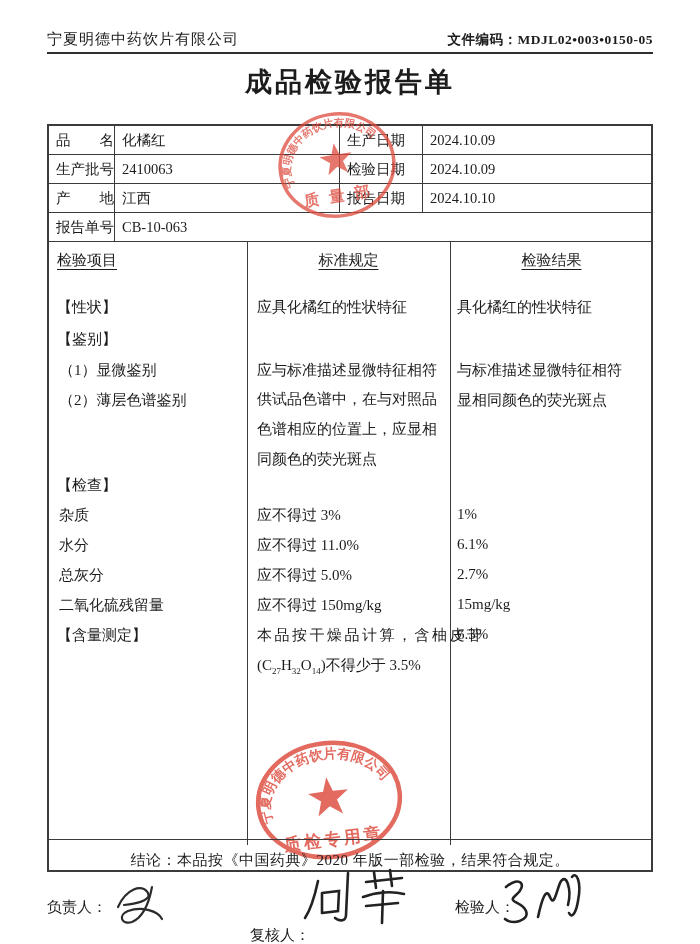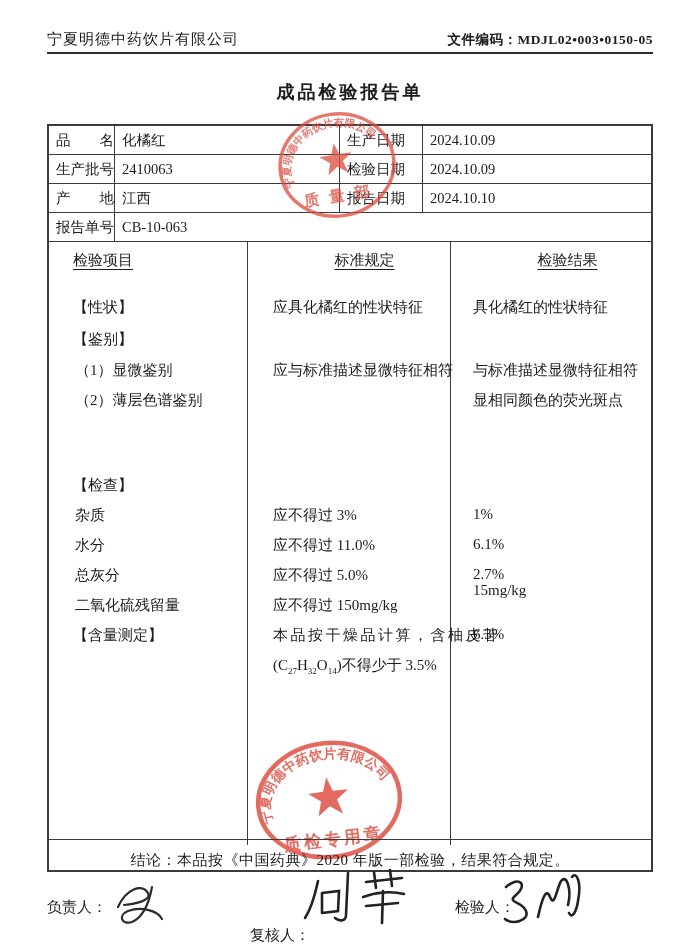--- a/index.html
+++ b/index.html
@@ -6,34 +6,34 @@
   body{
     width:700px;height:944px;position:relative;background:#ffffff;
     font-family:"Liberation Serif","DejaVu Serif",serif;color:#1c1c1c;
     overflow:hidden;
   }
   .abs{position:absolute;}
   
   .hdr-company{left:47px;top:30px;font-size:15px;letter-spacing:1px;}
   .hdr-code{right:47px;top:31px;font-size:13.5px;font-weight:bold;letter-spacing:.5px;}
   .hdr-rule{left:47px;top:52px;width:606px;height:0;border-top:2px solid #2d2d2d;}
-  .doc-title{left:0;top:80px;width:700px;text-align:center;font-size:18px;font-weight:bold;letter-spacing:3px;}
+  .doc-title{left:0;top:64px;width:700px;text-align:center;font-size:27px;font-weight:bold;letter-spacing:3px;}
   
   .sheet{left:47px;top:124px;width:606px;height:748px;border:2px solid #3b3b3b;box-sizing:border-box;}
   
   .info{display:grid;grid-template-columns:66px 225px 83px 228px;grid-auto-rows:29px;}
   .cell{box-sizing:border-box;border-bottom:1px solid #3b3b3b;font-size:14.5px;
         display:flex;align-items:center;padding:0 7px;white-space:nowrap;overflow:hidden;}
   .cell.br{border-right:1px solid #3b3b3b;}
   .cell.span3{grid-column:2/5;}
   
   .main{position:relative;height:603px;}
   .vline{position:absolute;top:0;bottom:0;width:1px;background:#3b3b3b;}
   .v1{left:198px;} .v2{left:401px;}
-  .trow{position:absolute;font-size:15px;white-space:nowrap;margin-left:16px;}
+  .trow{position:absolute;font-size:15px;white-space:nowrap;}
   .thead{font-size:15px;text-decoration:underline;text-underline-offset:4px;}
   .c2wrap{position:absolute;font-size:15px;white-space:normal;line-height:30px;}
   sub{font-size:9px;}
   
   .concl{position:absolute;left:0;right:0;bottom:0;height:30px;border-top:1px solid #3b3b3b;
          display:flex;align-items:flex-end;justify-content:center;font-size:15px;letter-spacing:.5px;}
   
   .sig-label{top:898px;font-size:15px;}
   
   .stamp{pointer-events:none;}
@@ -80,39 +80,40 @@
     <span class="trow" style="left:208px;top:56px;">应具化橘红的性状特征</span>
     <span class="trow" style="left:408px;top:56px;">具化橘红的性状特征</span>
 
     <span class="trow" style="left:8px;top:88px;">【鉴别】</span>
 
     <span class="trow" style="left:10px;top:119px;">（1）显微鉴别</span>
     <span class="trow" style="left:208px;top:119px;">应与标准描述显微特征相符</span>
     <span class="trow" style="left:408px;top:119px;">与标准描述显微特征相符</span>
 
     <span class="trow" style="left:10px;top:149px;text-align:center;">（2）薄层色谱鉴别</span>
+    <div class="c2wrap" style="left:208px;top:142px;width:192px;">供试品色谱中，在与对照品色谱相应的位置上，应显相同颜色的荧光斑点</div>
     <span class="trow" style="left:408px;top:149px;">显相同颜色的荧光斑点</span>
 
     <span class="trow" style="left:8px;top:234px;">【检查】</span>
 
     <span class="trow" style="left:10px;top:264px;">杂质</span>
     <span class="trow" style="left:208px;top:264px;">应不得过 3%</span>
     <span class="trow" style="left:408px;top:264px;">1%</span>
 
     <span class="trow" style="left:10px;top:294px;">水分</span>
     <span class="trow" style="left:208px;top:294px;">应不得过 11.0%</span>
     <span class="trow" style="left:408px;top:294px;">6.1%</span>
 
     <span class="trow" style="left:10px;top:324px;">总灰分</span>
     <span class="trow" style="left:208px;top:324px;">应不得过 5.0%</span>
     <span class="trow" style="left:408px;top:324px;">2.7%</span>
 
     <span class="trow" style="left:10px;top:354px;">二氧化硫残留量</span>
     <span class="trow" style="left:208px;top:354px;">应不得过 150mg/kg</span>
-    <span class="trow" style="left:408px;top:340px;">15mg/kg</span>
+    <span class="trow" style="left:408px;top:354px;">15mg/kg</span>
 
     <span class="trow" style="left:8px;top:384px;">【含量测定】</span>
     <span class="trow" style="left:208px;top:384px;letter-spacing:2.5px;">本品按干燥品计算，含柚皮苷</span>
     <span class="trow" style="left:208px;top:414px;"><span>(C</span><sub>27</sub><span>H</span><sub>32</sub><span>O</span><sub>14</sub><span>)不得少于 3.5%</span></span>
     <span class="trow" style="left:408px;top:384px;text-align:center;">6.3%</span>
 
     <svg class="abs stamp" style="left:190px;top:486px;" width="180" height="150" viewBox="0 0 180 150">
       <g transform="rotate(-7 90 72)" opacity="0.82">
         <ellipse cx="90" cy="72" rx="71" ry="57" fill="none" stroke="#dd4a3d" stroke-width="4.5"></ellipse>
         <path id="arcB" d="M 32.6,89.7 A 60,46 0 1 1 147.4,89.7" fill="none"></path>

